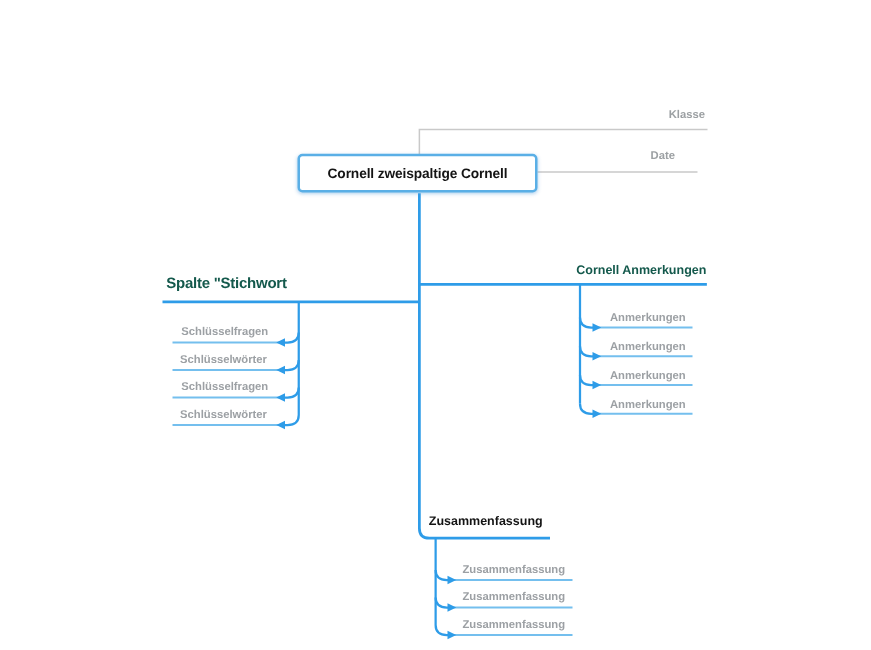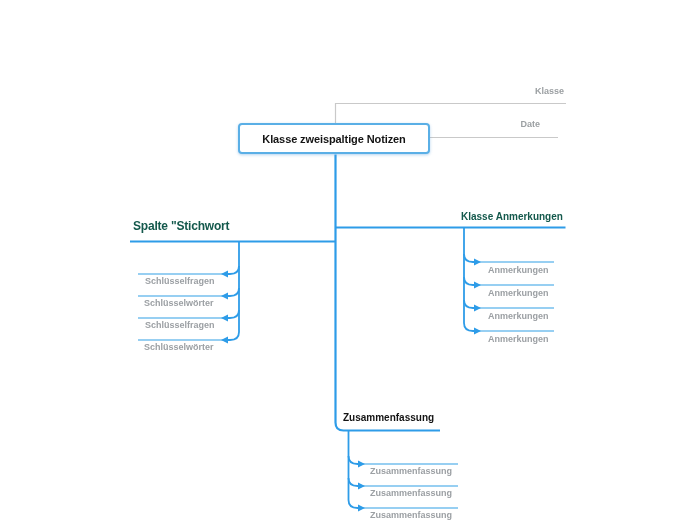--- a/index.html
+++ b/index.html
@@ -6,21 +6,21 @@
   .canvas{
     position:relative;width:697px;height:520px;overflow:hidden;background:#ffffff;
     font-family:"Liberation Sans","DejaVu Sans",sans-serif;
   }
   .lines{position:absolute;left:0;top:0;}
   .label{position:absolute;font-weight:bold;white-space:nowrap;line-height:1.15;}
   .gray-field{font-size:9px;color:#9ca0a3;text-align:left;}
   .branch-teal{font-size:10px;color:#14594c;}
   .branch-teal-lg{font-size:12px;color:#14594c;letter-spacing:-0.2px;}
   .branch-black{font-size:10px;color:#141414;}
-  .topic{font-size:9px;color:#9ca0a4;margin-top:16px;}
+  .topic{font-size:9px;color:#9ca0a4;}
   .root-node{
     position:absolute;left:238px;top:123px;width:192px;height:31px;
     box-sizing:border-box;background:#ffffff;border:2px solid #5aafe6;border-radius:4px;
     box-shadow:0 1px 3px rgba(90,160,220,0.45);
     display:flex;align-items:center;justify-content:center;
     font-size:11px;font-weight:bold;color:#141414;letter-spacing:-0.1px;white-space:nowrap;
   }
 </style>
 </head>
 <body>
@@ -85,30 +85,30 @@
       <polygon points="365,464 358,460.6 358,467.4"></polygon>
       <polygon points="365,486 358,482.6 358,489.4"></polygon>
       <polygon points="365,508 358,504.6 358,511.4"></polygon>
     </g>
   </svg>
 
   <div class="label gray-field" style="top:86px;right:133px;">Klasse</div>
   <div class="label gray-field" style="top:119px;right:157px;">Date</div>
 
   <div class="root-node">
-    <span>Klasse zweispaltige Notizen</span>
+    <span>Cornell zweispaltige Cornell</span>
   </div>
 
   <div class="label branch-teal-lg" style="left:133px;top:220px;">Spalte "Stichwort</div>
   <div class="label topic" style="left:145px;top:260px;">Schlüsselfragen</div>
   <div class="label topic" style="left:144px;top:282px;">Schlüsselwörter</div>
   <div class="label topic" style="left:145px;top:304px;">Schlüsselfragen</div>
   <div class="label topic" style="left:144px;top:326px;">Schlüsselwörter</div>
 
-  <div class="label branch-teal" style="left:461px;top:211px;">Klasse Anmerkungen</div>
+  <div class="label branch-teal" style="left:461px;top:211px;">Cornell Anmerkungen</div>
   <div class="label topic" style="left:488px;top:249px;">Anmerkungen</div>
   <div class="label topic" style="left:488px;top:272px;">Anmerkungen</div>
   <div class="label topic" style="left:488px;top:295px;">Anmerkungen</div>
   <div class="label topic" style="left:488px;top:318px;">Anmerkungen</div>
 
   <div class="label branch-black" style="left:343px;top:412px;">Zusammenfassung</div>
   <div class="label topic" style="left:370px;top:450px;">Zusammenfassung</div>
   <div class="label topic" style="left:370px;top:472px;">Zusammenfassung</div>
   <div class="label topic" style="left:370px;top:494px;">Zusammenfassung</div>
 

